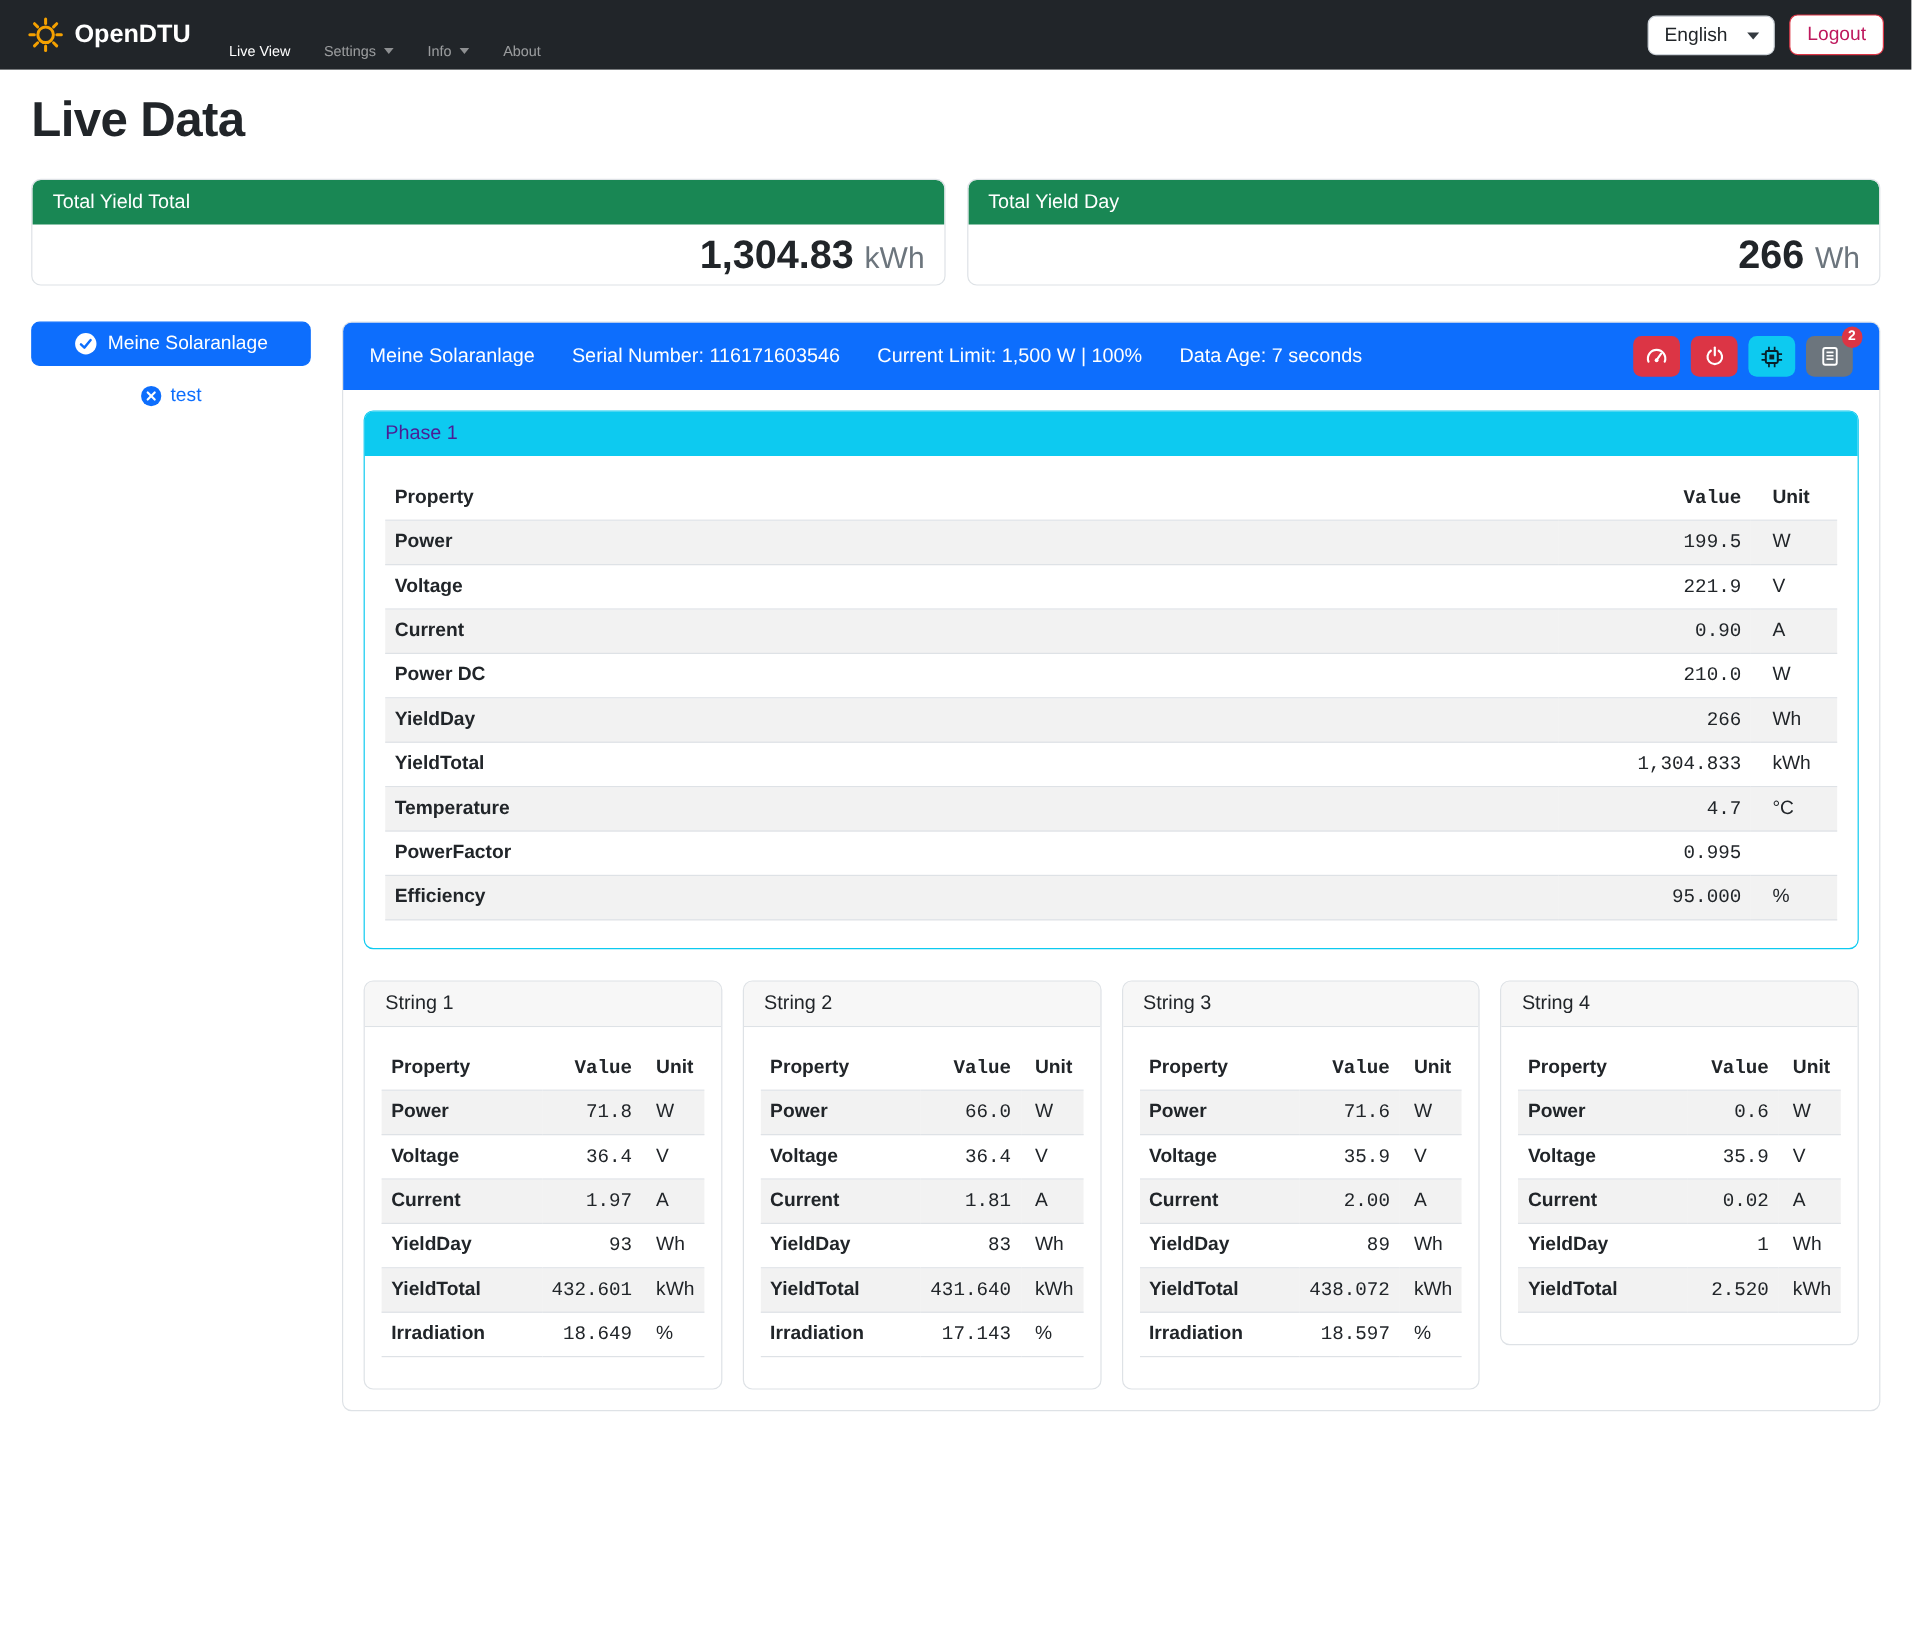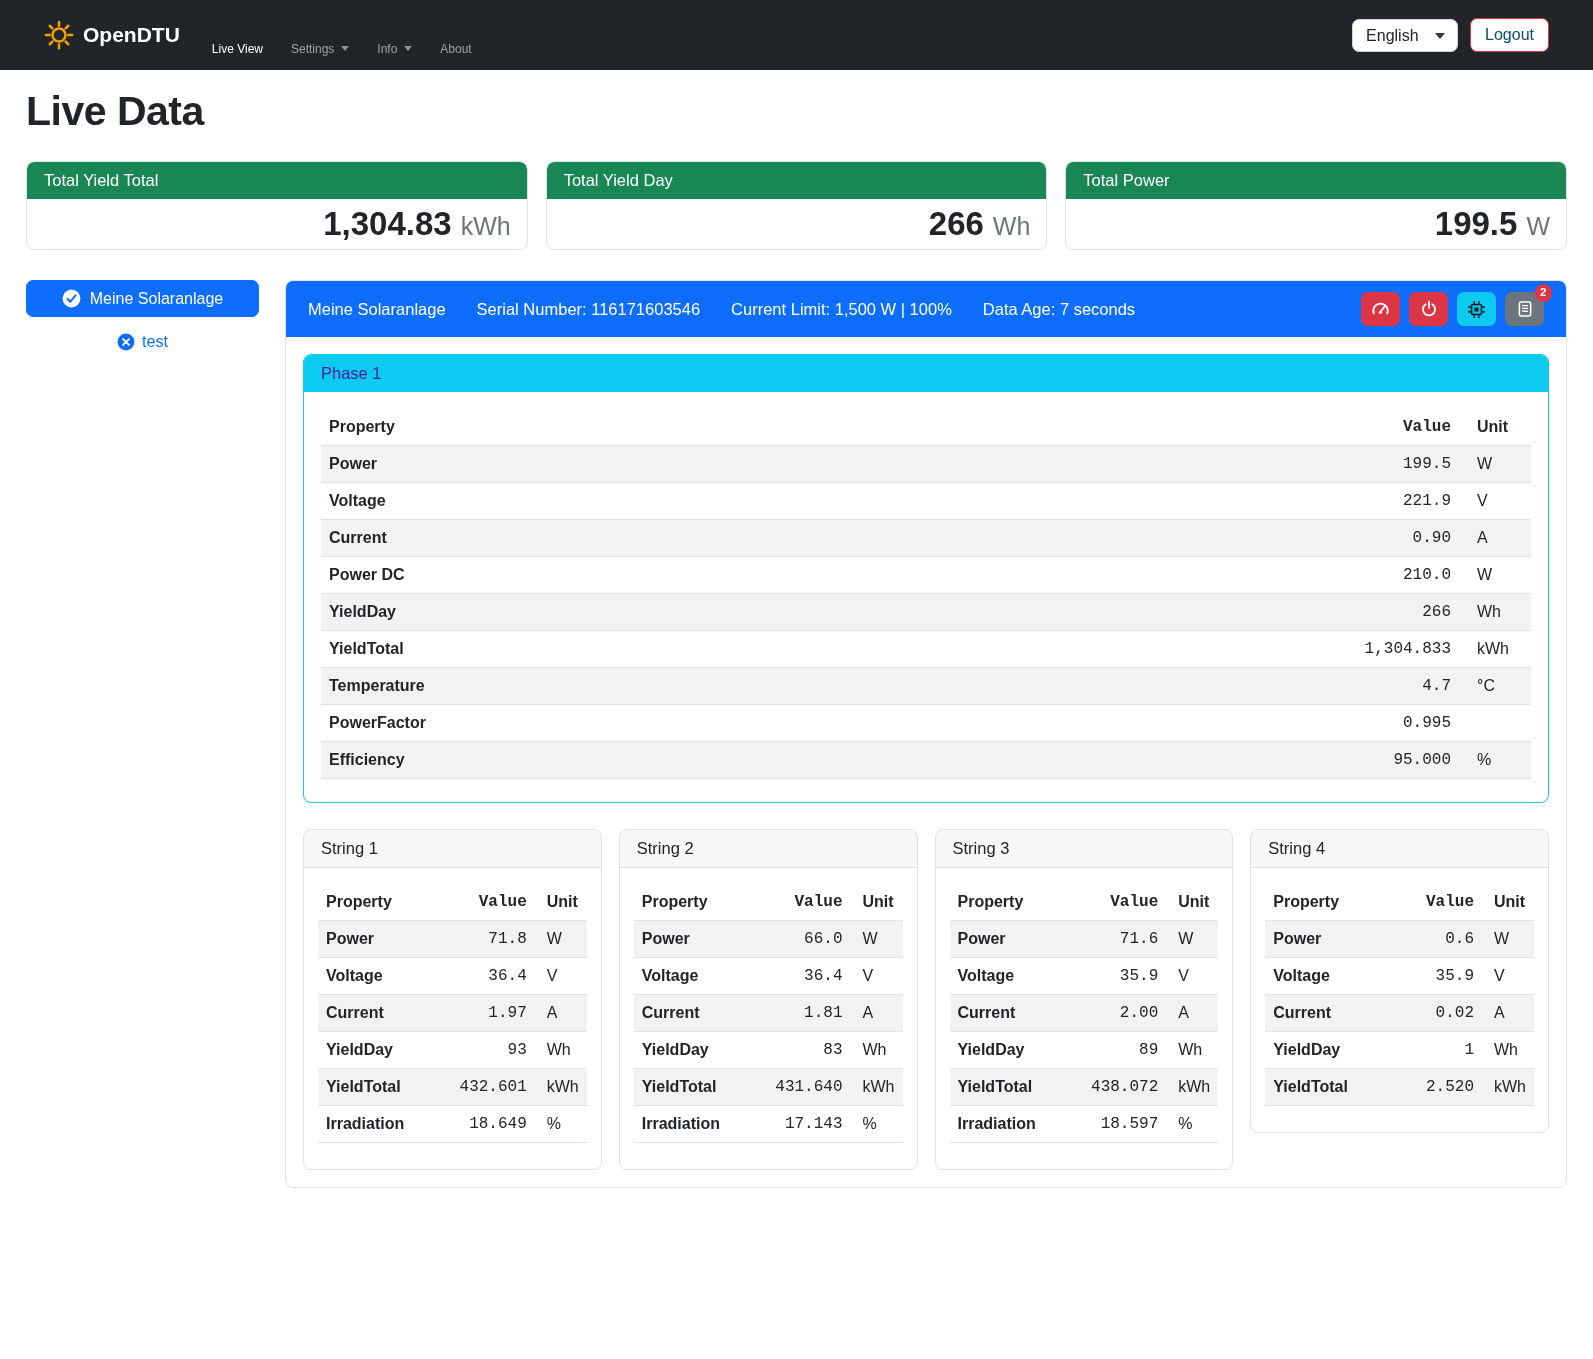--- a/index.html
+++ b/index.html
@@ -8,24 +8,24 @@
     font-family: "Liberation Sans", sans-serif;
     font-size: 16px;
     color: #212529;
     min-width: 1593px;
   }
   button { font-family: inherit; cursor: pointer; }
 
   
   .navbar {
     background: #212529;
-    height: 70px;
+    height: 58px;
     display: flex;
     align-items: center;
-    padding: 0 44px;
+    padding: 0 23px;
   }
   .brand {
     display: flex;
     align-items: center;
     gap: 9px;
     color: #fff;
     font-size: 21px;
     font-weight: 700;
     text-decoration: none;
     margin-right: 18px;
@@ -69,21 +69,21 @@
     right: 13px; top: 50%;
     margin-top: -2px;
     border-left: 5px solid transparent;
     border-right: 5px solid transparent;
     border-top: 6px solid #343a40;
     pointer-events: none;
   }
   .logout-btn {
     background: #fff;
     border: 1px solid #dc3545;
-    color: #0c4a6e;
+    color: #be185d;
     border-radius: 7px;
     padding: 7px 14px;
     font-size: 16px;
   }
 
   
   .container { padding: 0 26px 30px 26px; }
   .page-title { font-size: 41px; font-weight: 700; margin: 18px 0 26px 0; letter-spacing: -0.5px; }
 
   
@@ -267,26 +267,20 @@
     <div class="card summary-card">
       <div class="summary-header">Total Yield Total</div>
       <div class="summary-body">
         <span class="summary-value">1,304.83</span><span class="summary-unit">kWh</span>
       </div>
     </div>
     <div class="card summary-card">
       <div class="summary-header">Total Yield Day</div>
       <div class="summary-body">
         <span class="summary-value">266</span><span class="summary-unit">Wh</span>
-      </div>
-    </div>
-    <div class="card summary-card">
-      <div class="summary-header">Total Power</div>
-      <div class="summary-body">
-        <span class="summary-value">199.5</span><span class="summary-unit">W</span>
       </div>
     </div>
   </div>
 
   <div class="content-row">
 
     <div class="sidebar">
       <button class="inverter-btn">
         <span>
           <svg width="19" height="19" viewBox="0 0 16 16">

